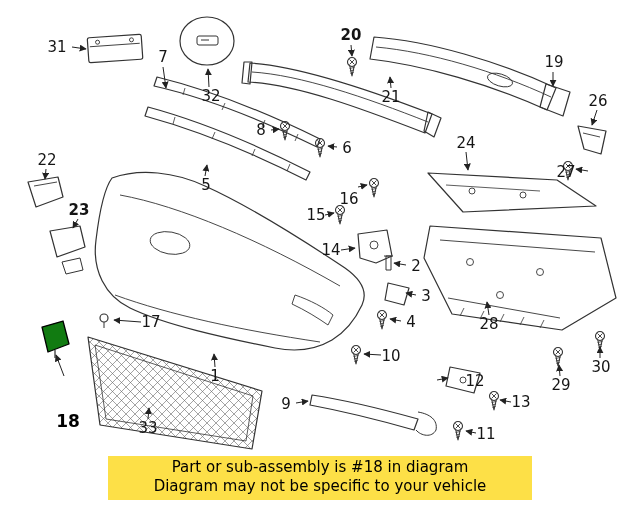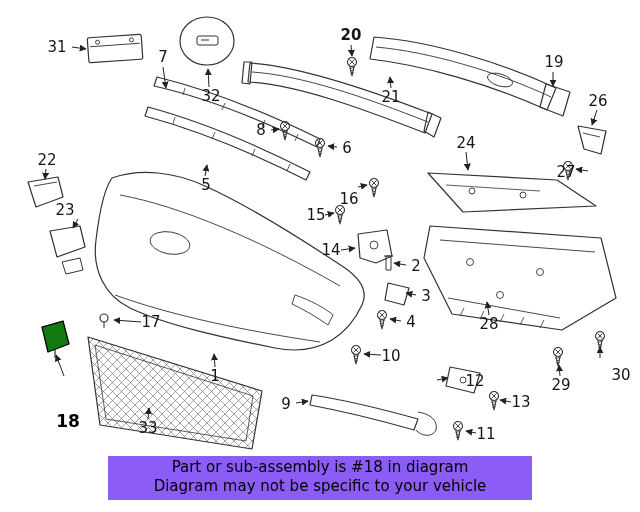--- a/index.html
+++ b/index.html
@@ -220,31 +220,31 @@
         <div class="part-label" style="left: 521px; top: 402px;">13</div>
         <div class="part-label" style="left: 331px; top: 250px;">14</div>
         <div class="part-label" style="left: 316px; top: 215px;">15</div>
         <div class="part-label" style="left: 349px; top: 187px; margin-top: 12px;">16</div>
         <div class="part-label" style="left: 151px; top: 322px;">17</div>
         <div class="part-label highlighted" style="left: 68px; top: 386px;">18</div>
         <div class="part-label" style="left: 554px; top: 62px;">19</div>
         <div class="part-label" style="left: 351px; top: 35px; font-weight: bold;">20</div>
         <div class="part-label" style="left: 391px; top: 97px;">21</div>
         <div class="part-label" style="left: 47px; top: 160px;">22</div>
-        <div class="part-label" style="left: 65px; top: 210px;">23</div>
+        <div class="part-label" style="left: 79px; top: 210px; font-weight: bold;">23</div>
         <div class="part-label" style="left: 466px; top: 143px;">24</div>
         <div class="part-label" style="left: 598px; top: 101px;">26</div>
         <div class="part-label" style="left: 566px; top: 172px; text-align: center;">27</div>
         <div class="part-label" style="left: 489px; top: 324px;">28</div>
         <div class="part-label" style="left: 561px; top: 385px;">29</div>
-        <div class="part-label" style="left: 601px; top: 375px; margin-left: 20px;">30</div>
+        <div class="part-label" style="left: 601px; top: 367px;">30</div>
         <div class="part-label" style="left: 57px; top: 47px;">31</div>
         <div class="part-label" style="left: 211px; top: 96px;">32</div>
         <div class="part-label" style="left: 148px; top: 428px;">33</div>
       </div>
   </div>
 
-  <div class="banner" style="background: #8b5cf6; color: rgb(0, 0, 0);">
+  <div class="banner" style="background: #fde047; color: rgb(0, 0, 0);">
     <div>Part or sub-assembly is #18 in diagram</div>
     <div>Diagram may not be specific to your vehicle</div>
   </div>
 
 </div>
 
 </body></html>

